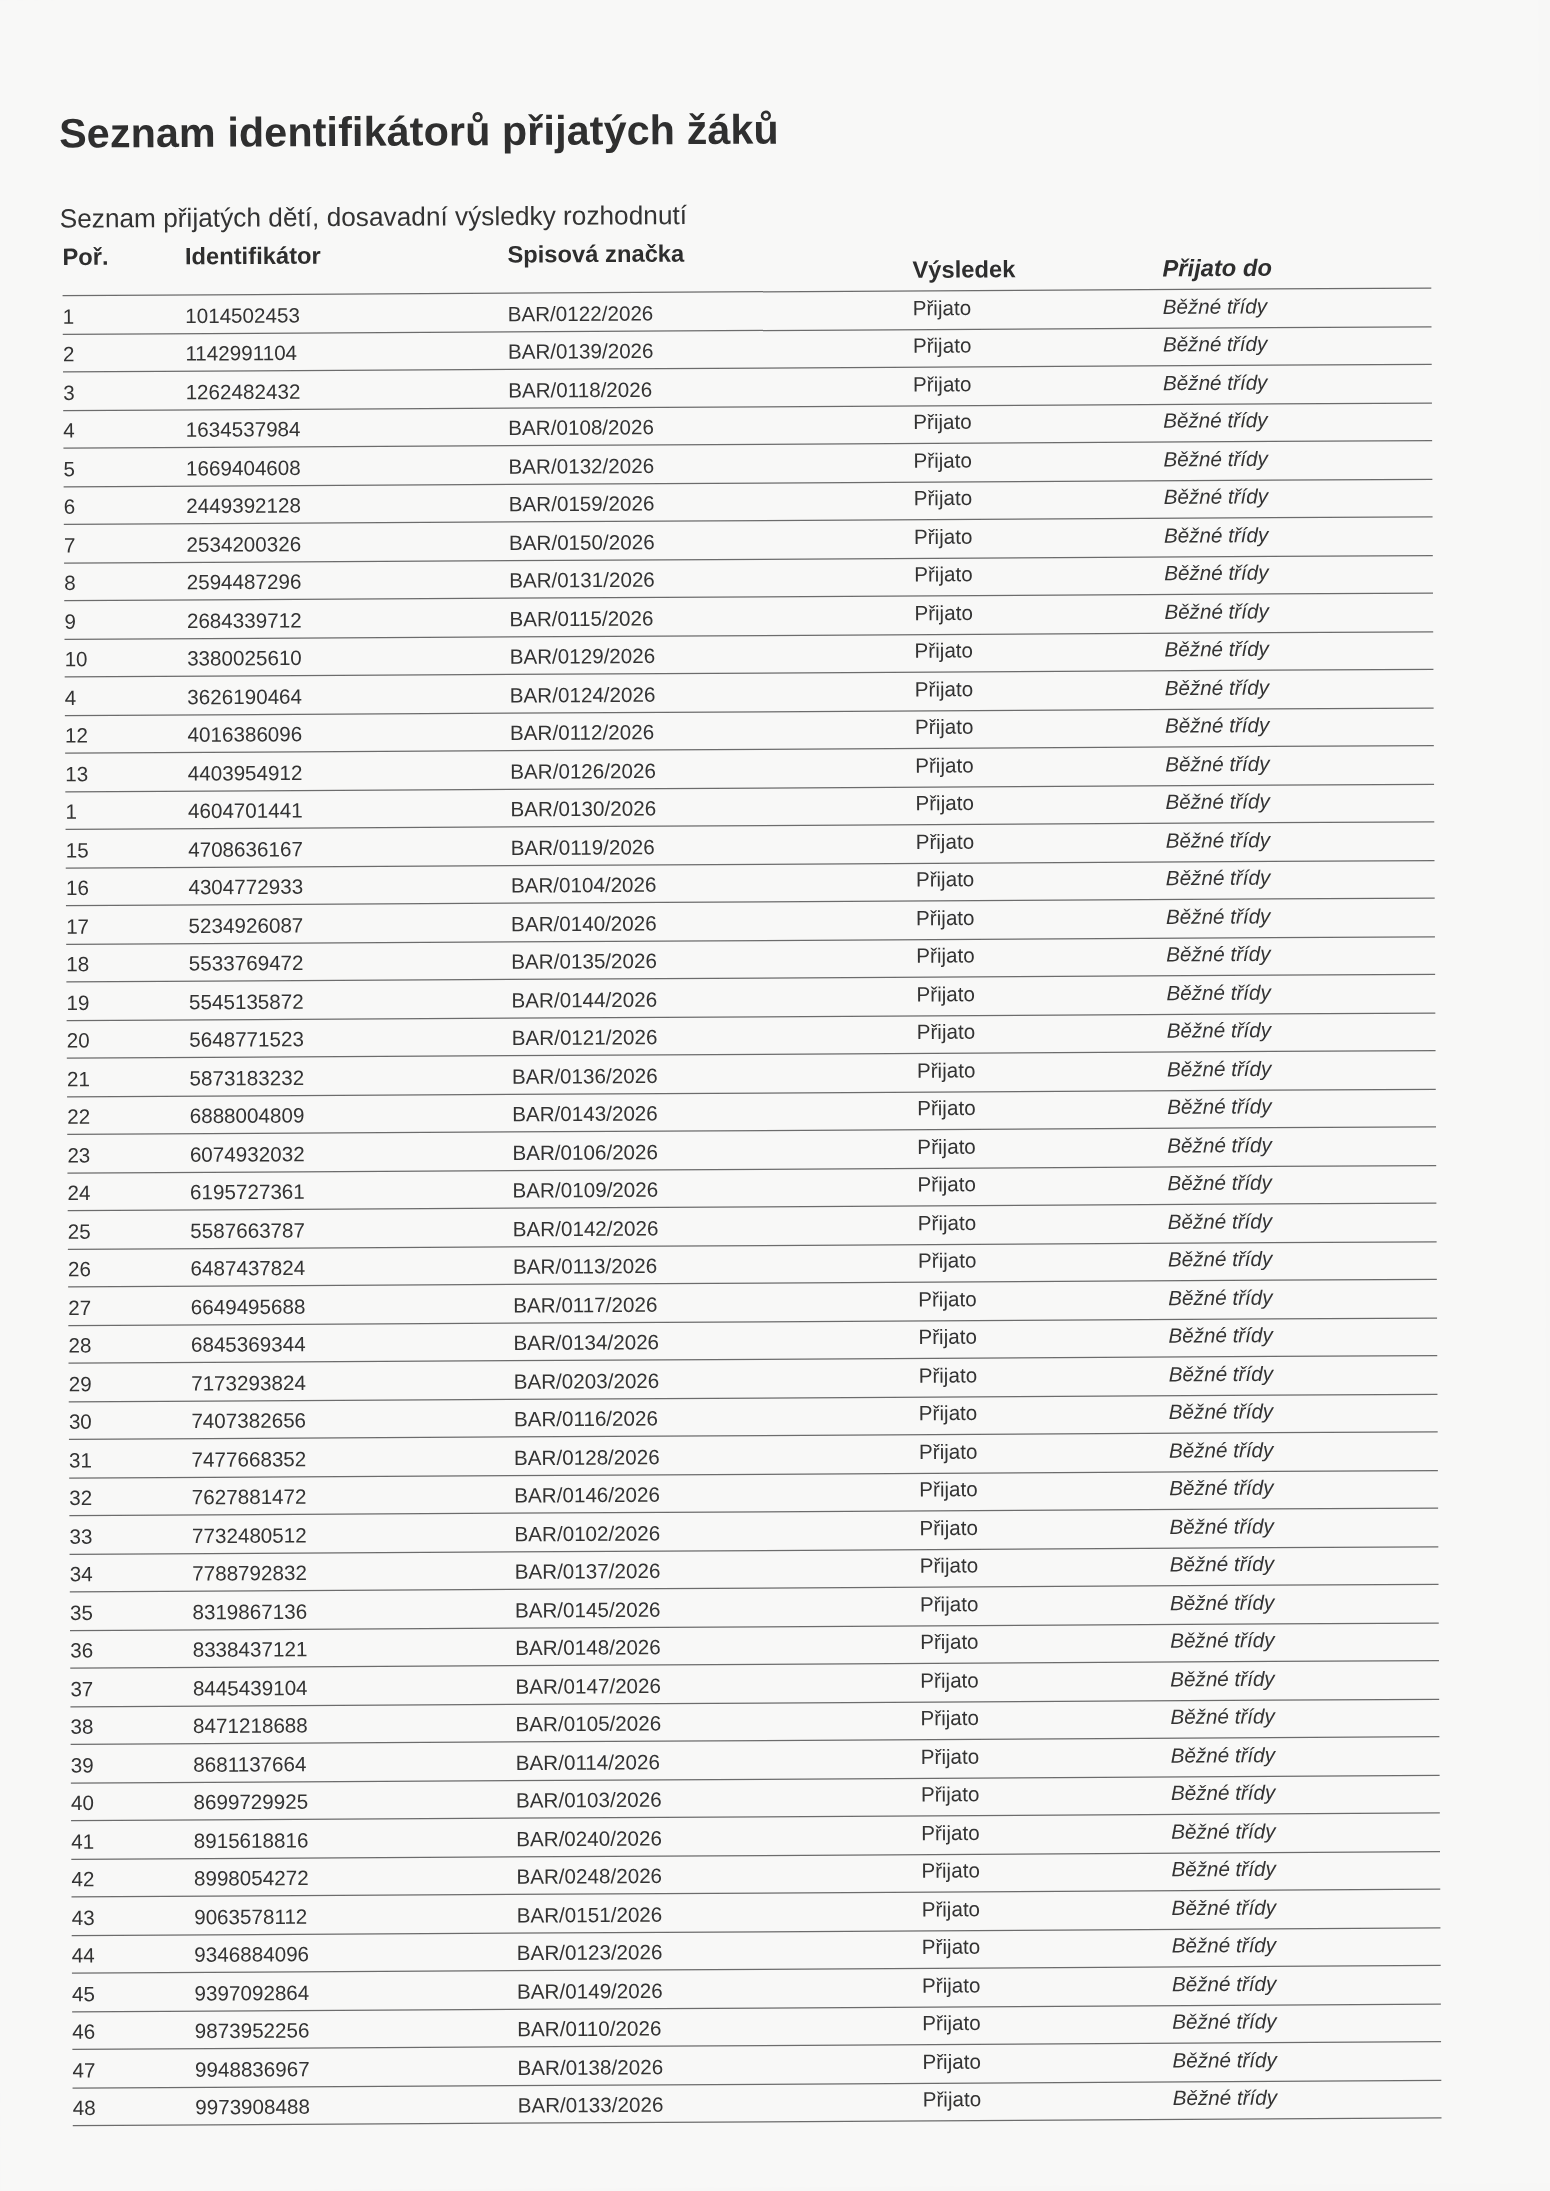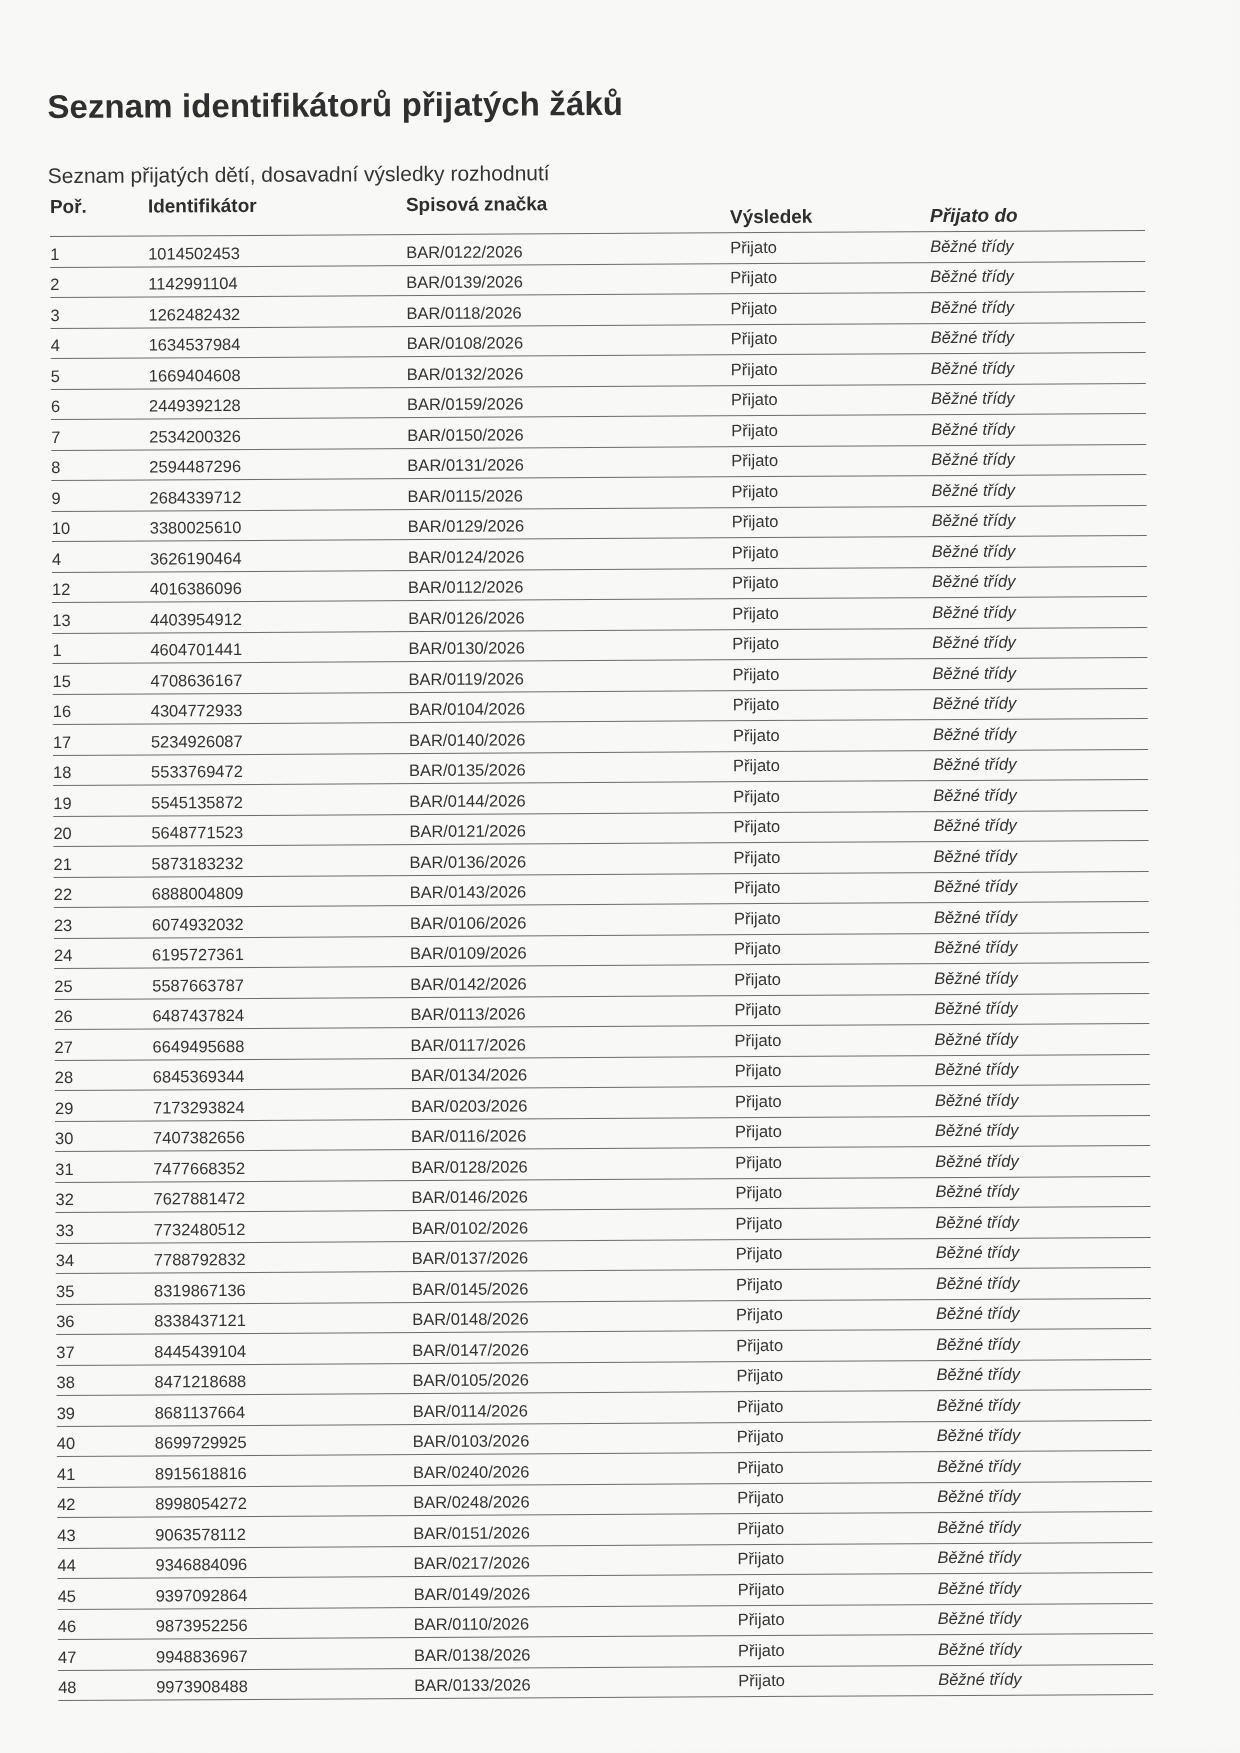--- a/index.html
+++ b/index.html
@@ -389,21 +389,21 @@
         <div class="row">
           <span class="cell c-por">43</span>
           <span class="cell c-id">9063578112</span>
           <span class="cell c-sp">BAR/0151/2026</span>
           <span class="cell c-vy">Přijato</span>
           <span class="cell c-pd">Běžné třídy</span>
         </div>
         <div class="row">
           <span class="cell c-por">44</span>
           <span class="cell c-id">9346884096</span>
-          <span class="cell c-sp">BAR/0217/2026</span>
+          <span class="cell c-sp">BAR/0123/2026</span>
           <span class="cell c-vy">Přijato</span>
           <span class="cell c-pd">Běžné třídy</span>
         </div>
         <div class="row">
           <span class="cell c-por">45</span>
           <span class="cell c-id">9397092864</span>
           <span class="cell c-sp">BAR/0149/2026</span>
           <span class="cell c-vy">Přijato</span>
           <span class="cell c-pd">Běžné třídy</span>
         </div>

